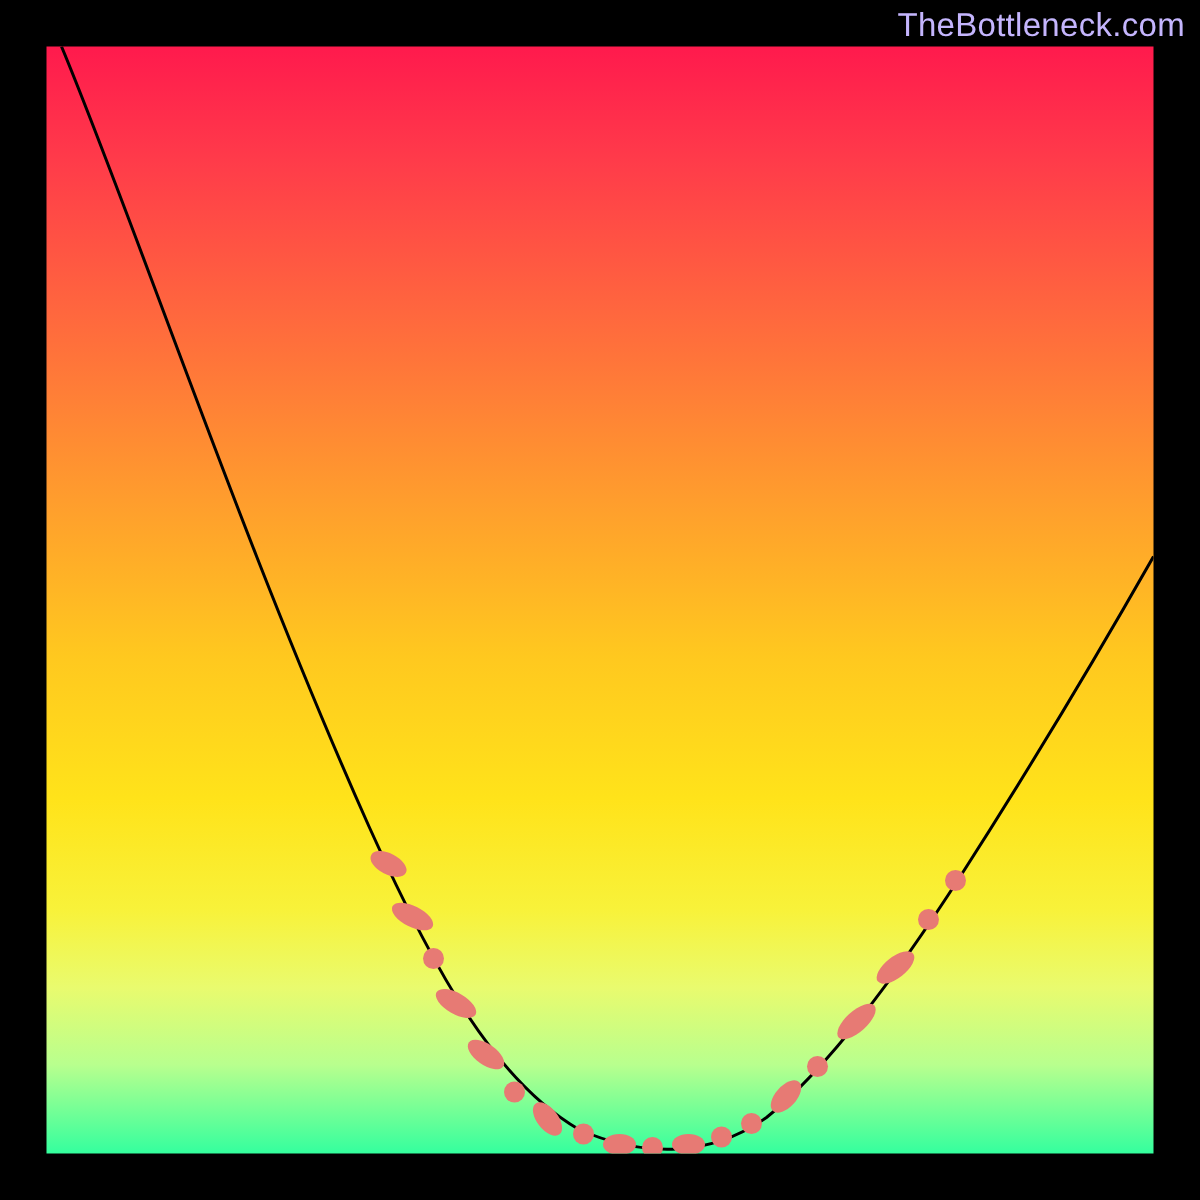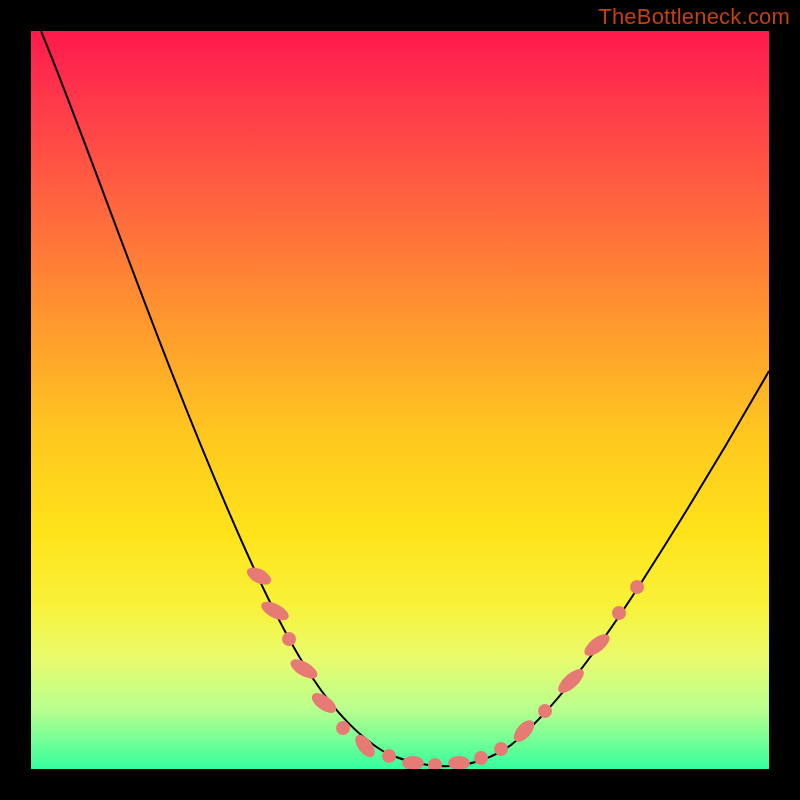--- a/index.html
+++ b/index.html
@@ -8,21 +8,21 @@
     height: 800px;
     background: #000;
     position: relative;
     overflow: hidden;
     font-family: Arial, Helvetica, sans-serif;
   }
   .watermark {
     position: absolute;
     top: 4px;
     right: 10px;
-    color: #c2410c;
+    color: #c4b5fd;
     font-size: 22px;
     font-weight: 500;
     z-index: 10;
     letter-spacing: 0.2px;
   }
   .plot-area {
     position: absolute;
     left: 31px;
     top: 31px;
     width: 738px;

